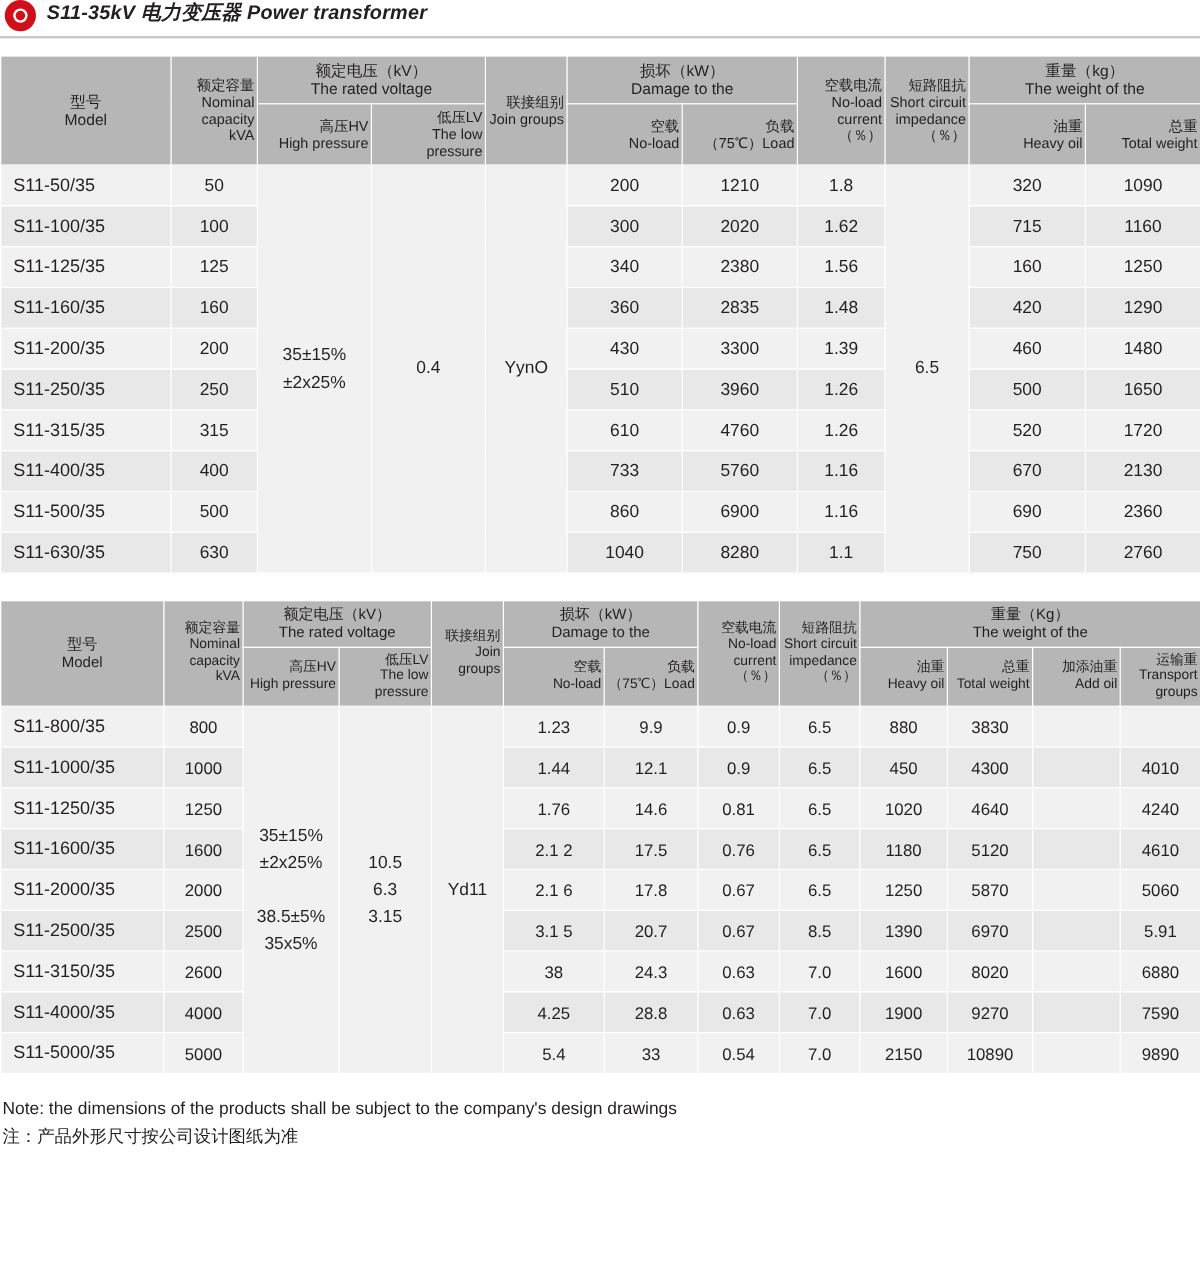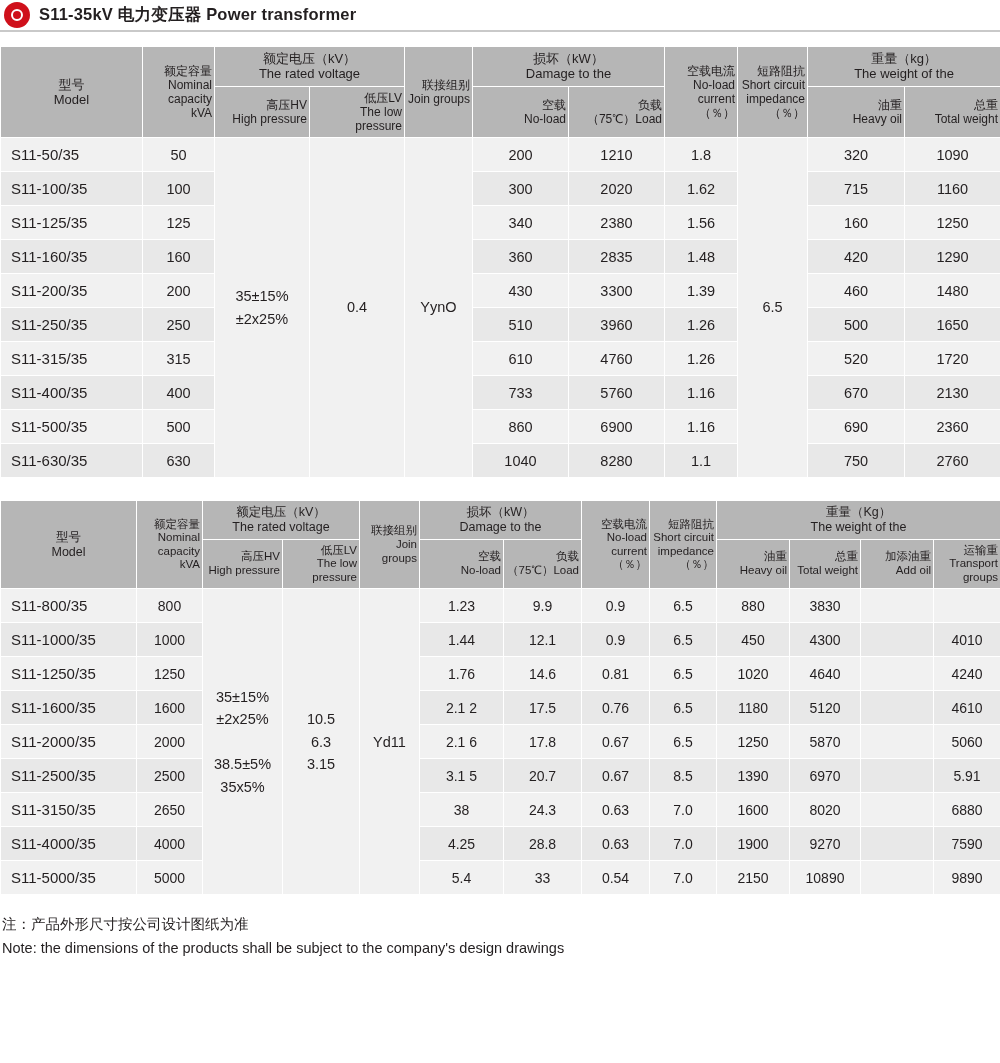--- a/index.html
+++ b/index.html
@@ -17,26 +17,27 @@
   .page {
     position: relative;
     width: 1000px;
     box-sizing: border-box;
     padding: 0 0 10px 0;
   }
 
   
   .doc-header {
     display: flex;
-    align-items: center;
+    align-items: flex-start;
     height: 32px;
     border-bottom: 2px solid #c9c9c9;
     padding: 0 4px 0 4px;
     box-sizing: border-box;
     margin-bottom: 14px;
+    font-style: italic;
   }
   .logo-mark {
     width: 26px;
     height: 26px;
     border-radius: 50%;
     background: #cf101b;
     display: flex;
     align-items: center;
     justify-content: center;
     margin-right: 9px;
@@ -471,21 +472,21 @@
           <td>20.7</td>
           <td>0.67</td>
           <td>8.5</td>
           <td>1390</td>
           <td>6970</td>
           <td></td>
           <td>5.91</td>
         </tr>
         <tr>
           <td class="model">S11-3150/35</td>
-          <td>2650</td>
+          <td>2600</td>
           <td>38</td>
           <td>24.3</td>
           <td>0.63</td>
           <td>7.0</td>
           <td>1600</td>
           <td>8020</td>
           <td></td>
           <td>6880</td>
         </tr>
         <tr>
@@ -509,17 +510,17 @@
           <td>7.0</td>
           <td>2150</td>
           <td>10890</td>
           <td></td>
           <td>9890</td>
         </tr>
       </tbody>
   </table>
 
   <div class="footnote">
+    <div>Note: the dimensions of the products shall be subject to the company's design drawings</div>
     <div>注：产品外形尺寸按公司设计图纸为准</div>
-    <div>Note: the dimensions of the products shall be subject to the company's design drawings</div>
   </div>
 
 </div>
 
 </body></html>

